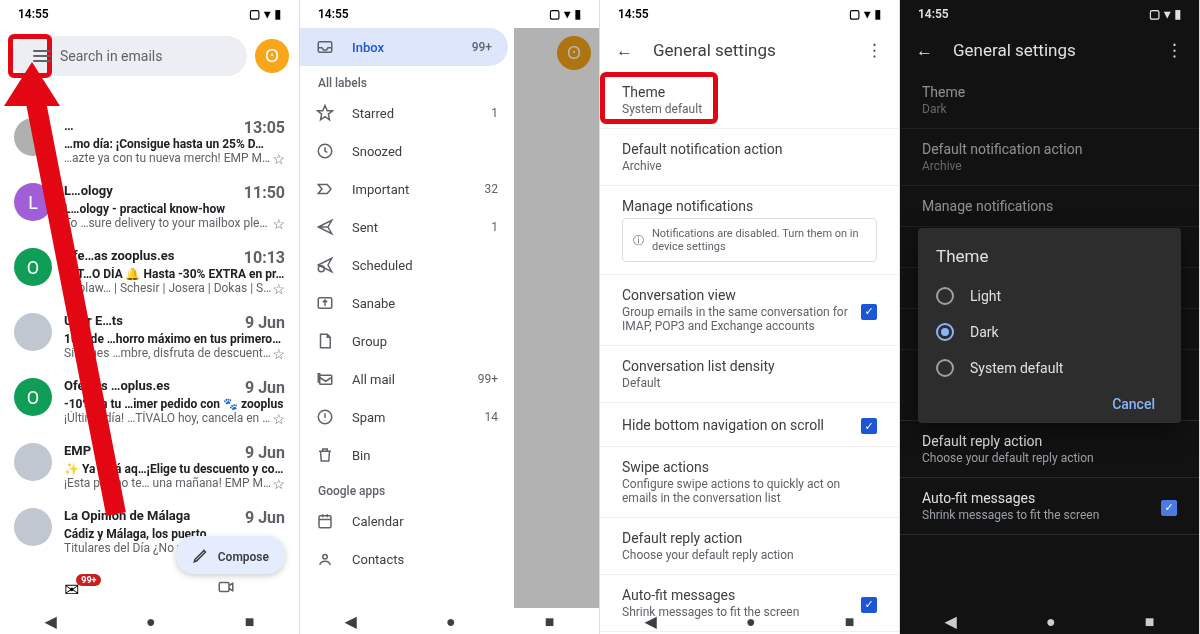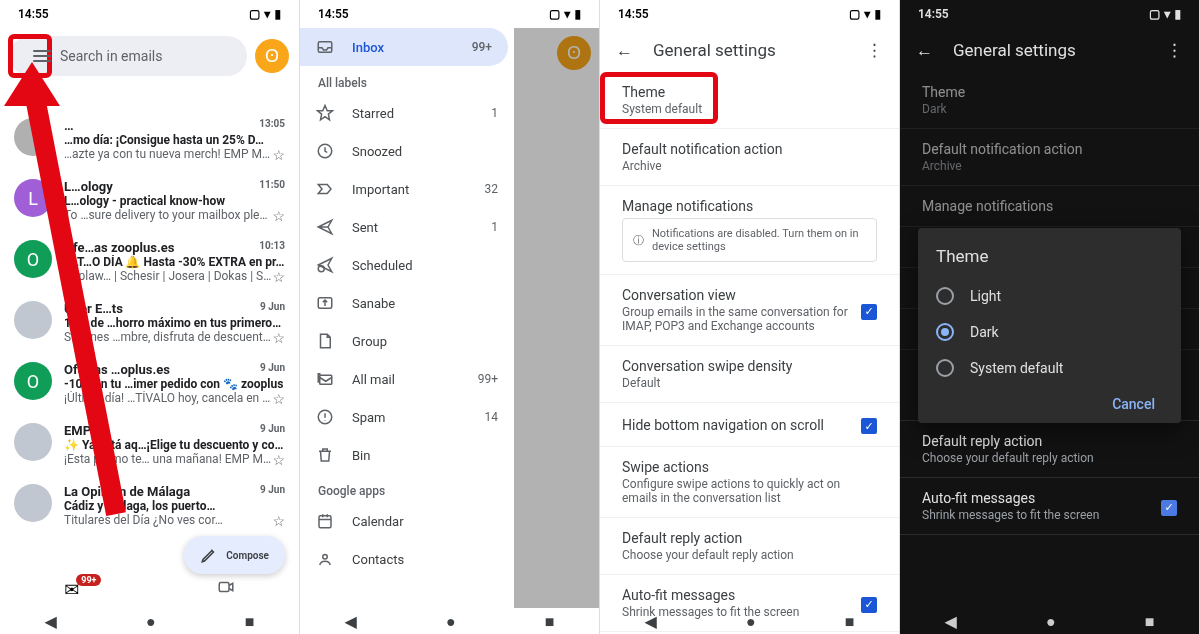--- a/index.html
+++ b/index.html
@@ -16,25 +16,25 @@
 .menu-btn{width:36px;height:36px;display:flex;align-items:center;justify-content:center;position:relative;z-index:5}
 .hamburger{width:18px;height:12px;display:flex;flex-direction:column;justify-content:space-between}
 .hamburger span{height:2px;background:#5f6368;border-radius:1px}
 .avatar-circle{width:34px;height:34px;border-radius:50%;display:flex;align-items:center;justify-content:center;color:#fff;font-size:18px;background:#faa61a}
 .section-label{font-size:12px;font-weight:600;color:#5f6368;padding:6px 18px}
 .email-item{display:flex;padding:8px 14px;gap:12px}
 .av{width:38px;height:38px;border-radius:50%;background:#c1c7d0;flex-shrink:0;display:flex;align-items:center;justify-content:center;color:#fff;font-size:18px}
 .email-body{flex:1;min-width:0}
 .email-top{display:flex;justify-content:space-between;font-size:13px}
 .sender{font-weight:700;color:#202124;white-space:nowrap;overflow:hidden;text-overflow:ellipsis}
-.date{font-size:10px;color:#5f6368;font-weight:700}
+.date{font-size:16px;color:#5f6368;font-weight:700}
 .subject{font-size:12px;font-weight:700;color:#202124;white-space:nowrap;overflow:hidden;text-overflow:ellipsis}
 .snippet{font-size:12px;color:#5f6368;white-space:nowrap;overflow:hidden;text-overflow:ellipsis}
 .star{color:#5f6368;font-size:14px;text-align:right}
-.compose-btn{position:absolute;bottom:60px;right:14px;background:#e5ecfd;border-radius:18px;padding:10px 16px;display:flex;align-items:center;gap:8px;font-size:10px;font-weight:600;color:#3c4043;box-shadow:0 2px 6px rgba(0,0,0,.2)}
+.compose-btn{position:absolute;bottom:60px;right:14px;background:#e5ecfd;border-radius:18px;padding:10px 16px;display:flex;align-items:flex-end;gap:8px;font-size:12px;font-weight:600;color:#3c4043;box-shadow:0 2px 6px rgba(0,0,0,.2)}
 .bottomnav{position:absolute;bottom:26px;left:0;right:0;height:38px;display:flex;justify-content:space-around;align-items:center}
 .badge99{background:#c5221f;color:#fff;border-radius:10px;font-size:9px;padding:1px 5px;position:absolute;top:-5px;left:12px;font-weight:700}
 .navbar{position:absolute;bottom:0;left:0;right:0;height:26px;display:flex;justify-content:space-around;align-items:center;color:#3c4043}
 .dark .navbar{color:#ccc}
 .highlight-box{border:5px solid #e30613;border-radius:6px;position:absolute}
 .arrow-overlay{position:absolute;pointer-events:none;z-index:3}
 .arrow-shaft{position:absolute;background:#e30613;width:20px;transform-origin:top center}
 .arrow-head{width:0;height:0;border-left:28px solid transparent;border-right:28px solid transparent;border-bottom:44px solid #e30613;position:absolute}
 
 .drawer{position:absolute;left:0;top:28px;bottom:26px;width:214px;background:#fff;z-index:2;overflow-y:auto}
@@ -375,21 +375,21 @@
  <div class="setting-item">
       <div class="set-row">
         <div class="set-text">
           <div class="set-title">Conversation view</div>
           <div class="set-sub">Group emails in the same conversation for IMAP, POP3 and Exchange accounts</div>
         </div>
         <div class="checkbox">✓</div>
       </div>
     </div>
  <div class="setting-item">
-      <div class="set-title">Conversation swipe density</div>
+      <div class="set-title">Conversation list density</div>
       <div class="set-sub">Default</div>
     </div>
  <div class="setting-item">
       <div class="set-row">
         <div class="set-text">
           <div class="set-title">Hide bottom navigation on scroll</div>
         </div>
         <div class="checkbox">✓</div>
       </div>
     </div>

